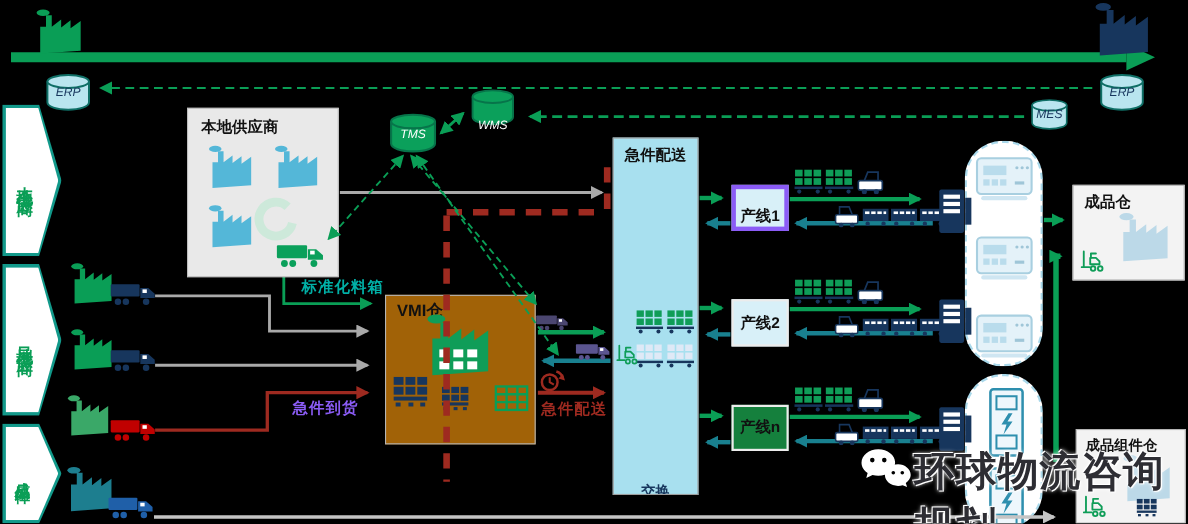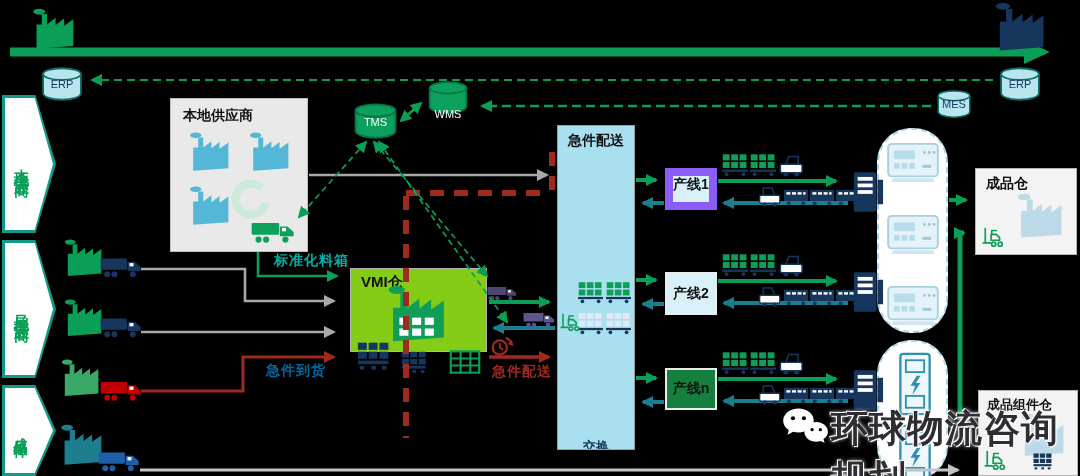--- a/index.html
+++ b/index.html
@@ -18,21 +18,21 @@
     clip-path:polygon(0 0,62% 0,100% 50%,62% 100%,0 100%);}
   .chev .vtxt{position:absolute;left:6px;top:0;height:100%;width:26px;
     writing-mode:vertical-rl;text-orientation:upright;display:flex;align-items:center;justify-content:center;
     color:#0a9e56;font-weight:bold;font-size:15px;letter-spacing:3px;}
 
   .boxtitle{color:#111;font-weight:bold;}
   .box{position:absolute;box-sizing:border-box;}
 
   .cyl-blue{fill:#b9e5ef;stroke:#0f6f66;}
   .cyl-green{fill:#0ba05b;stroke:#07744a;}
-  .cyltxt{position:absolute;width:100%;text-align:center;font-size:11px;}
+  .cyltxt{position:absolute;width:100%;text-align:center;font-size:11px;font-style:italic;}
   .cyltxt.dark{color:#17365d;} .cyltxt.light{color:#ffffff;}
 
   .flowlabel{position:absolute;font-weight:bold;font-size:14px;letter-spacing:1px;z-index:6;}
 
   .wm-text{position:absolute;font-size:37px;font-weight:800;color:#2d2d33;letter-spacing:1px;
     text-shadow:0 0 2px #fff,0 0 5px #fff,1px 1px 0 #fff,-1px -1px 0 #fff;}
   .clipped{position:absolute;left:50%;bottom:-7px;transform:translateX(-50%);
     color:#17365d;font-size:13px;font-weight:bold;white-space:nowrap;}
 </style>
 </head>
@@ -319,21 +319,21 @@
   <svg class="abs z3" style="left:100px;top:378px;width:42px;height:25px;fill:#c00000">
       <use href="#truck"></use>
     </svg>
   <svg class="abs z3" style="left:56px;top:418px;width:46px;height:54px;fill:#1d7e8f">
       <use href="#factory"></use>
     </svg>
   <svg class="abs z3" style="left:98px;top:448px;width:42px;height:26px;fill:#1f5fa8">
       <use href="#truck"></use>
     </svg>
 
-  <div class="box z2" style="left:350px;top:268px;width:137px;height:84px;background:#84cc16;border:1px solid #b5b5b5">
+  <div class="box z2" style="left:350px;top:268px;width:137px;height:136px;background:#a16207;border:1px solid #b5b5b5">
     <div class="boxtitle abs" style="left:10px;top:4px;font-size:15px">VMI仓</div>
     <svg class="abs" style="left:24px;top:16px;width:76px;height:58px;fill:#0f9d58">
         <use href="#factory-win"></use>
       </svg>
     <svg class="abs" style="left:6px;top:72px;width:34px;height:32px;fill:#17365d">
         <use href="#pallet"></use>
       </svg>
     <svg class="abs" style="left:50px;top:82px;width:27px;height:24px;fill:#17365d">
         <use href="#pallet"></use>
       </svg>
@@ -365,21 +365,21 @@
       </svg>
     <svg class="abs" style="left:48px;top:186px;width:25px;height:23px;fill:#dfe9f6">
         <use href="#cart"></use>
       </svg>
     <svg class="abs" style="left:2px;top:183px;width:24px;height:26px;stroke:#0f9d58">
         <use href="#forklift"></use>
       </svg>
     <span class="clipped">交换</span>
   </div>
 
-  <div class="box z2" style="left:665px;top:168px;width:52px;height:42px;background:#d8f0f8;border:8px solid #8b5cf6;display:flex;align-items:flex-start;justify-content:center">
+  <div class="box z2" style="left:665px;top:168px;width:52px;height:42px;background:#d8f0f8;border:4px solid #8b5cf6;display:flex;align-items:flex-end;justify-content:center">
     <span class="boxtitle" style="font-size:14px">产线1</span>
   </div>
   <div class="box z2" style="left:665px;top:272px;width:52px;height:43px;background:#d8f0f8;border:2px solid #ececec;display:flex;align-items:center;justify-content:center">
     <span class="boxtitle" style="font-size:14px">产线2</span>
   </div>
   <div class="box z2" style="left:665px;top:368px;width:52px;height:42px;background:#15803d;border:2px solid #ececec;display:flex;align-items:center;justify-content:center">
     <span class="boxtitle" style="font-size:14px">产线n</span>
   </div>
 
   <div class="abs z3" style="left:722px;top:152px;display:flex;gap:2px">
@@ -506,21 +506,21 @@
     <div class="boxtitle abs" style="left:10px;top:6px;font-size:14px">成品仓</div>
     <svg class="abs" style="left:30px;top:24px;width:62px;height:46px;fill:#bcd9e8">
         <use href="#factory"></use>
       </svg>
     <svg class="abs" style="left:6px;top:54px;width:26px;height:28px;stroke:#0f9d58">
         <use href="#forklift"></use>
       </svg>
   </div>
 
   <div class="flowlabel" style="left:274px;top:252px;color:#00b0a6">标准化料箱</div>
-  <div class="flowlabel" style="left:266px;top:362px;color:#0369a1">急件到货</div>
+  <div class="flowlabel" style="left:266px;top:362px;color:#8b5cf6">急件到货</div>
   <div class="flowlabel" style="left:492px;top:363px;color:#9e2a20">急件配送</div>
 
   <svg class="lay z5" viewBox="0 0 1080 476">
     <path d="M406 196V438" stroke="#9e2a20" stroke-width="6" stroke-dasharray="14 10" fill="none"></path>
     <path d="M406 193H550" stroke="#9e2a20" stroke-width="6" stroke-dasharray="14 10" fill="none"></path>
     <path d="M552 190V147" stroke="#9e2a20" stroke-width="6" stroke-dasharray="14 10" fill="none"></path>
     <path d="M366 142L299 217" stroke="#0a9e56" stroke-width="1.7" stroke-dasharray="6 4" marker-start="url(#mGreen)" marker-end="url(#mGreen)" fill="none"></path>
     <path d="M374 142L487 276" stroke="#0a9e56" stroke-width="1.7" stroke-dasharray="6 4" marker-start="url(#mGreen)" marker-end="url(#mGreen)" fill="none"></path>
     <path d="M379 142L507 322" stroke="#0a9e56" stroke-width="1.7" stroke-dasharray="6 4" marker-start="url(#mGreen)" marker-end="url(#mGreen)" fill="none"></path>
     <path d="M140 470H958" stroke="#c4c4c4" stroke-width="3" marker-end="url(#mGrayL)" fill="none"></path>

